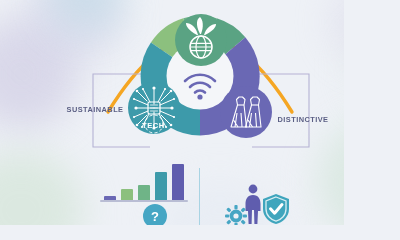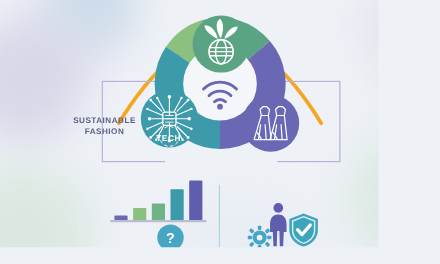--- a/index.html
+++ b/index.html
@@ -171,23 +171,23 @@
         <path d="M13.5 34 L18 41 M17 27 L15 41 M21 27 L22 41"></path>
         <path d="M33 11 L30.5 13.5 L31.5 19 L25.5 41 H41 L38.5 19 L39.5 13.5 L37 11 Z"></path>
         <path d="M31.5 19 H38.5"></path>
         <path d="M28 34 L32.5 41 M31.5 27 L29.5 41 M35.5 27 L36.5 41"></path>
       </g>
     </svg>
   </div>
 
   <div class="side-label label-left">
     <div>SUSTAINABLE</div>
-    <div>FASHION</div>
   </div>
   <div class="side-label label-right">
+    <div>DISTINCTIVE</div>
   </div>
   <div class="label-center">
     <div>TECH</div>
   </div>
 
   <div class="divider"></div>
 
   <div class="chart">
     <div class="bars" id="bars">
         <div class="bar" style="height: 3.8px; background: rgb(106, 104, 180);"></div>

